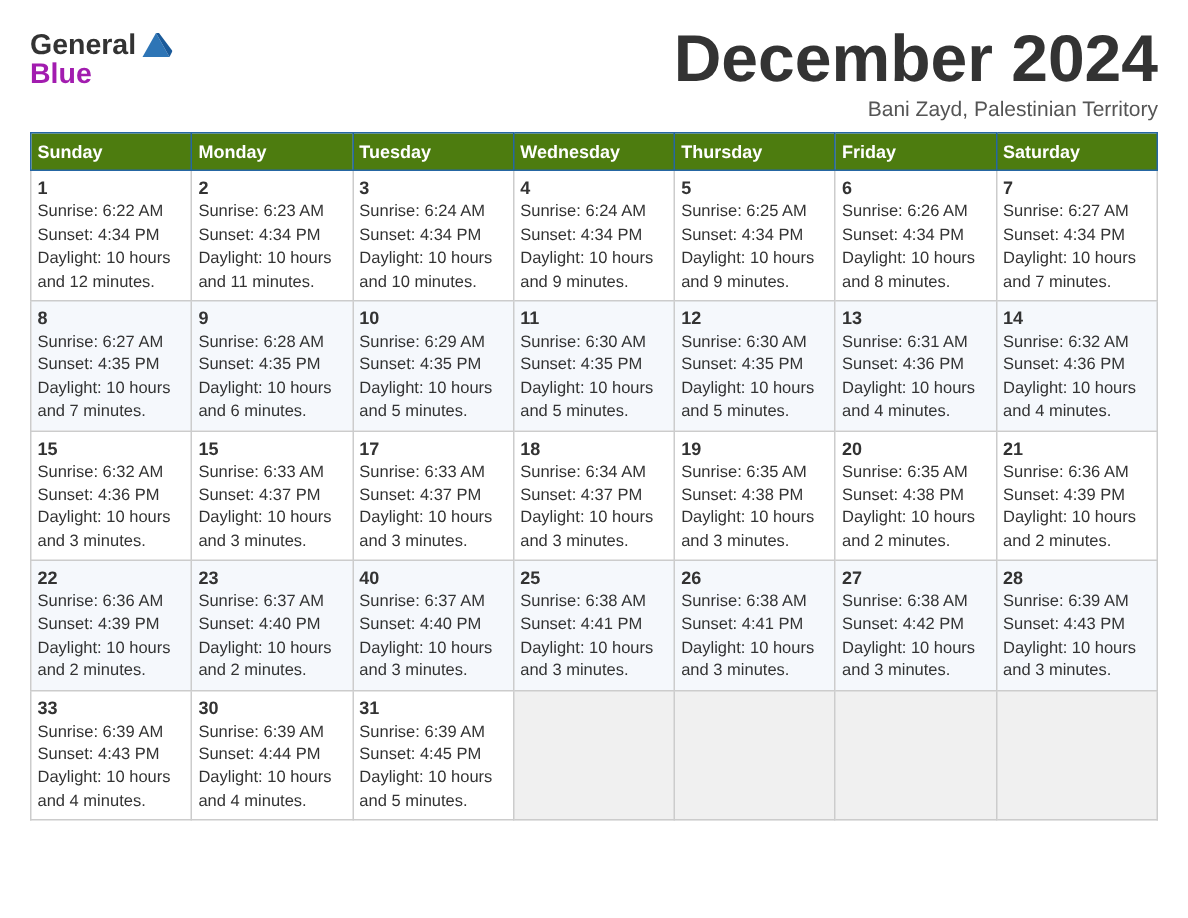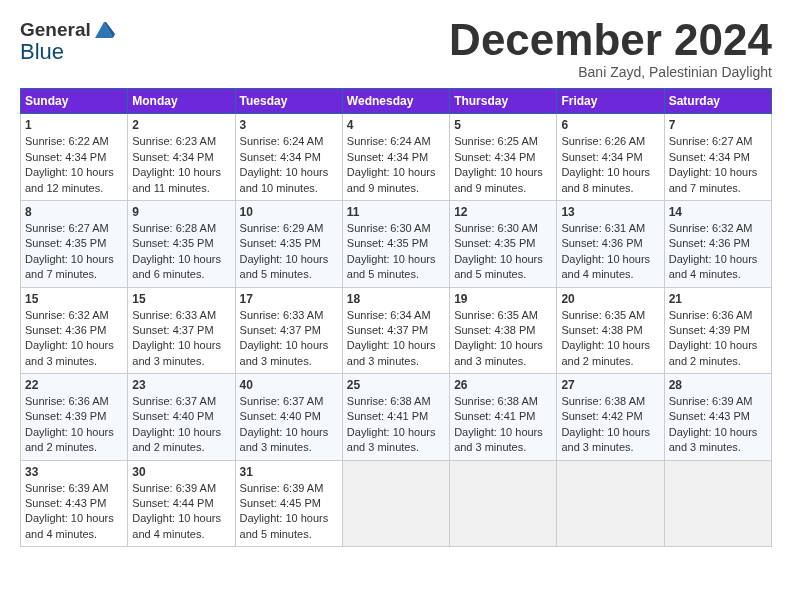--- a/index.html
+++ b/index.html
@@ -42,21 +42,21 @@
       color: #555;
     }
     .calendar {
       flex: 1;
       border: 1px solid #ccc;
       border-collapse: collapse;
       width: 100%;
       table-layout: fixed;
     }
     .calendar th {
-      background-color: #6d28d9;
+      background-color: #4d7c0f;
       color: #fff;
       font-size: 12px;
       font-weight: bold;
       padding: 5px 4px;
       text-align: left;
       border: 1px solid #2566a3;
     }
     .calendar td {
       vertical-align: top;
       padding: 4px 4px;
@@ -92,26 +92,26 @@
     <div class="logo">
       <div>
         <div style="display:flex;align-items:center;">
           <div style="font-size:19px;font-weight:bold;color:#333;line-height:1.1;">
             General<svg width="22" height="20" viewBox="0 0 22 20" style="display:inline-block;vertical-align:middle;margin-left:2px;margin-bottom:2px;">
                 <polygon points="2,18 11,2 20,18" fill="#2e75b6"></polygon>
                 <polygon points="11,2 20,18 22,14 13,2" fill="#1a5a9a"></polygon>
               </svg>
           </div>
         </div>
-        <div style="font-size:22px;font-weight:normal;color:#0c4a6e;line-height:1.1;margin-top:-2px;">Blue</div>
+        <div style="font-size:19px;font-weight:bold;color:#a21caf;line-height:1.1;margin-top:-2px;">Blue</div>
       </div>
     </div>
     <div class="title-block">
       <div class="month-title">December 2024</div>
-      <div class="subtitle">Bani Zayd, Palestinian Daylight</div>
+      <div class="subtitle">Bani Zayd, Palestinian Territory</div>
     </div>
   </div>
 
   <table class="calendar">
     <thead>
       <tr id="header-row">
           <th>Sunday</th>
           <th>Monday</th>
           <th>Tuesday</th>
           <th>Wednesday</th>

